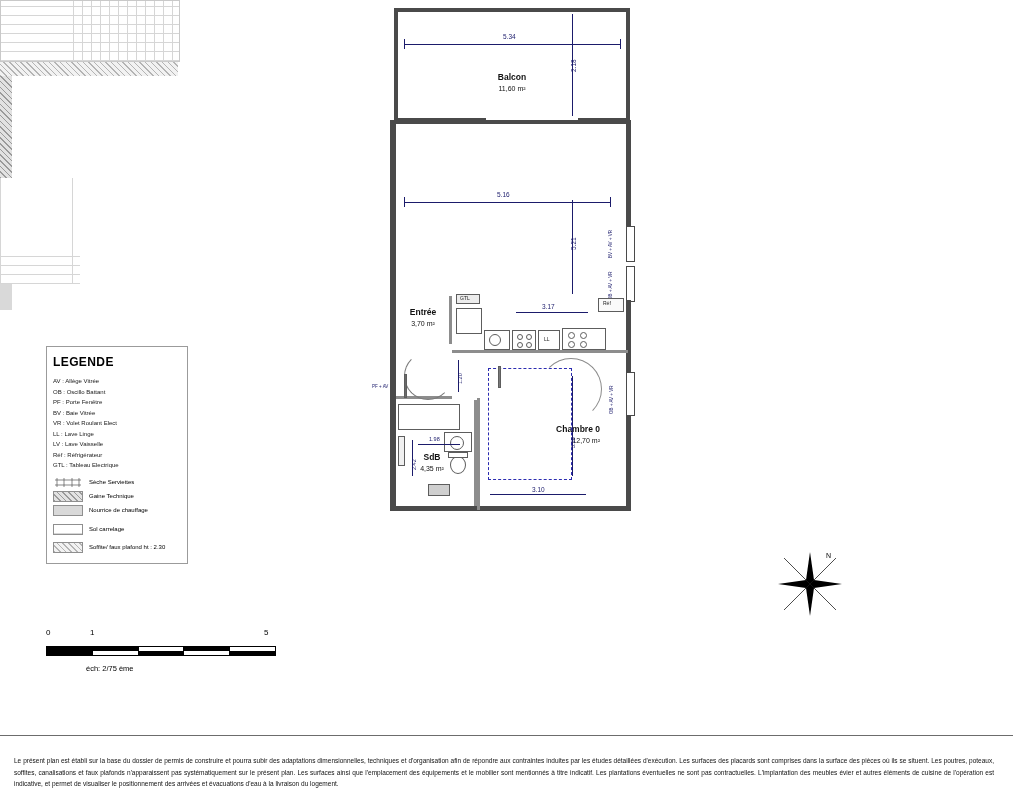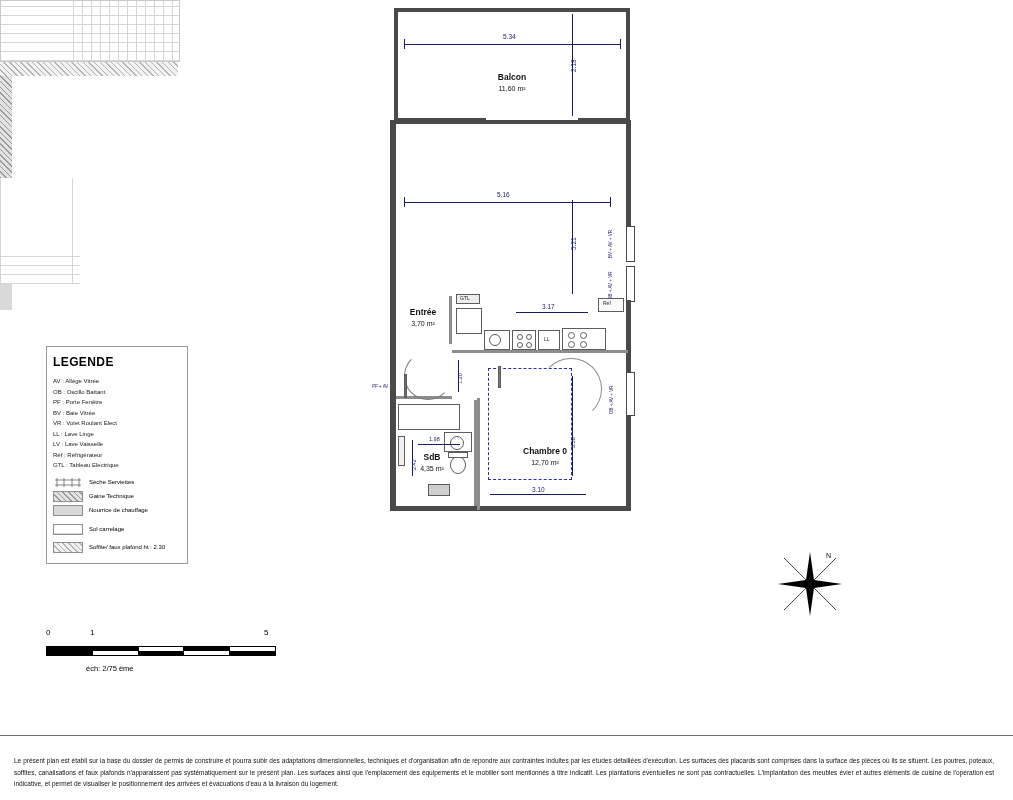--- a/index.html
+++ b/index.html
@@ -298,21 +298,21 @@
 
   <div class="dim-line" style="left:458px; top:360px; width:0.6px; height:32px;"></div>
   <div class="dim-v-text" style="left:457px; top:384px; transform:rotate(-90deg); font-size:5.5px;">1.20</div>
 
   <div class="room-fill" style="left:480px; top:352px; width:150px; height:158px;"></div>
   <div class="wall" style="left:626px; top:300px; width:5px; height:210px;"></div>
   <div class="wall" style="left:390px; top:506px; width:241px; height:5px;"></div>
   <div class="thinwall" style="left:477px; top:398px; width:3px; height:112px;"></div>
   <div class="thinwall" style="left:452px; top:350px; width:176px; height:3px;"></div>
 
-  <div class="room-label" style="left:490px; top:446px; width:110px;">
+  <div class="room-label" style="left:490px; top:424px; width:110px;text-align:right;">
     <div class="nm">Chambre 0</div>
     <div class="ar">12,70 m²</div>
   </div>
 
   <div class="blue-dash-box" style="left:488px; top:368px; width:82px; height:110px;"></div>
   <div class="door-arc" style="left:540px; top:358px; width:60px; height:60px; border-color:#8b8b8b; border-bottom-color:transparent; border-left-color:transparent;"></div>
   <div class="furn" style="left:498px; top:366px; width:3px; height:22px; background:#7a7a7a;"></div>
 
   <div class="furn-thin" style="left:626px; top:372px; width:9px; height:44px; background:#fff; border-color:#4a4a4a;"></div>
   <div class="dim-v-text tinytxt-b" style="left:609px; top:414px; transform:rotate(-90deg);">OB + AV + VR</div>

